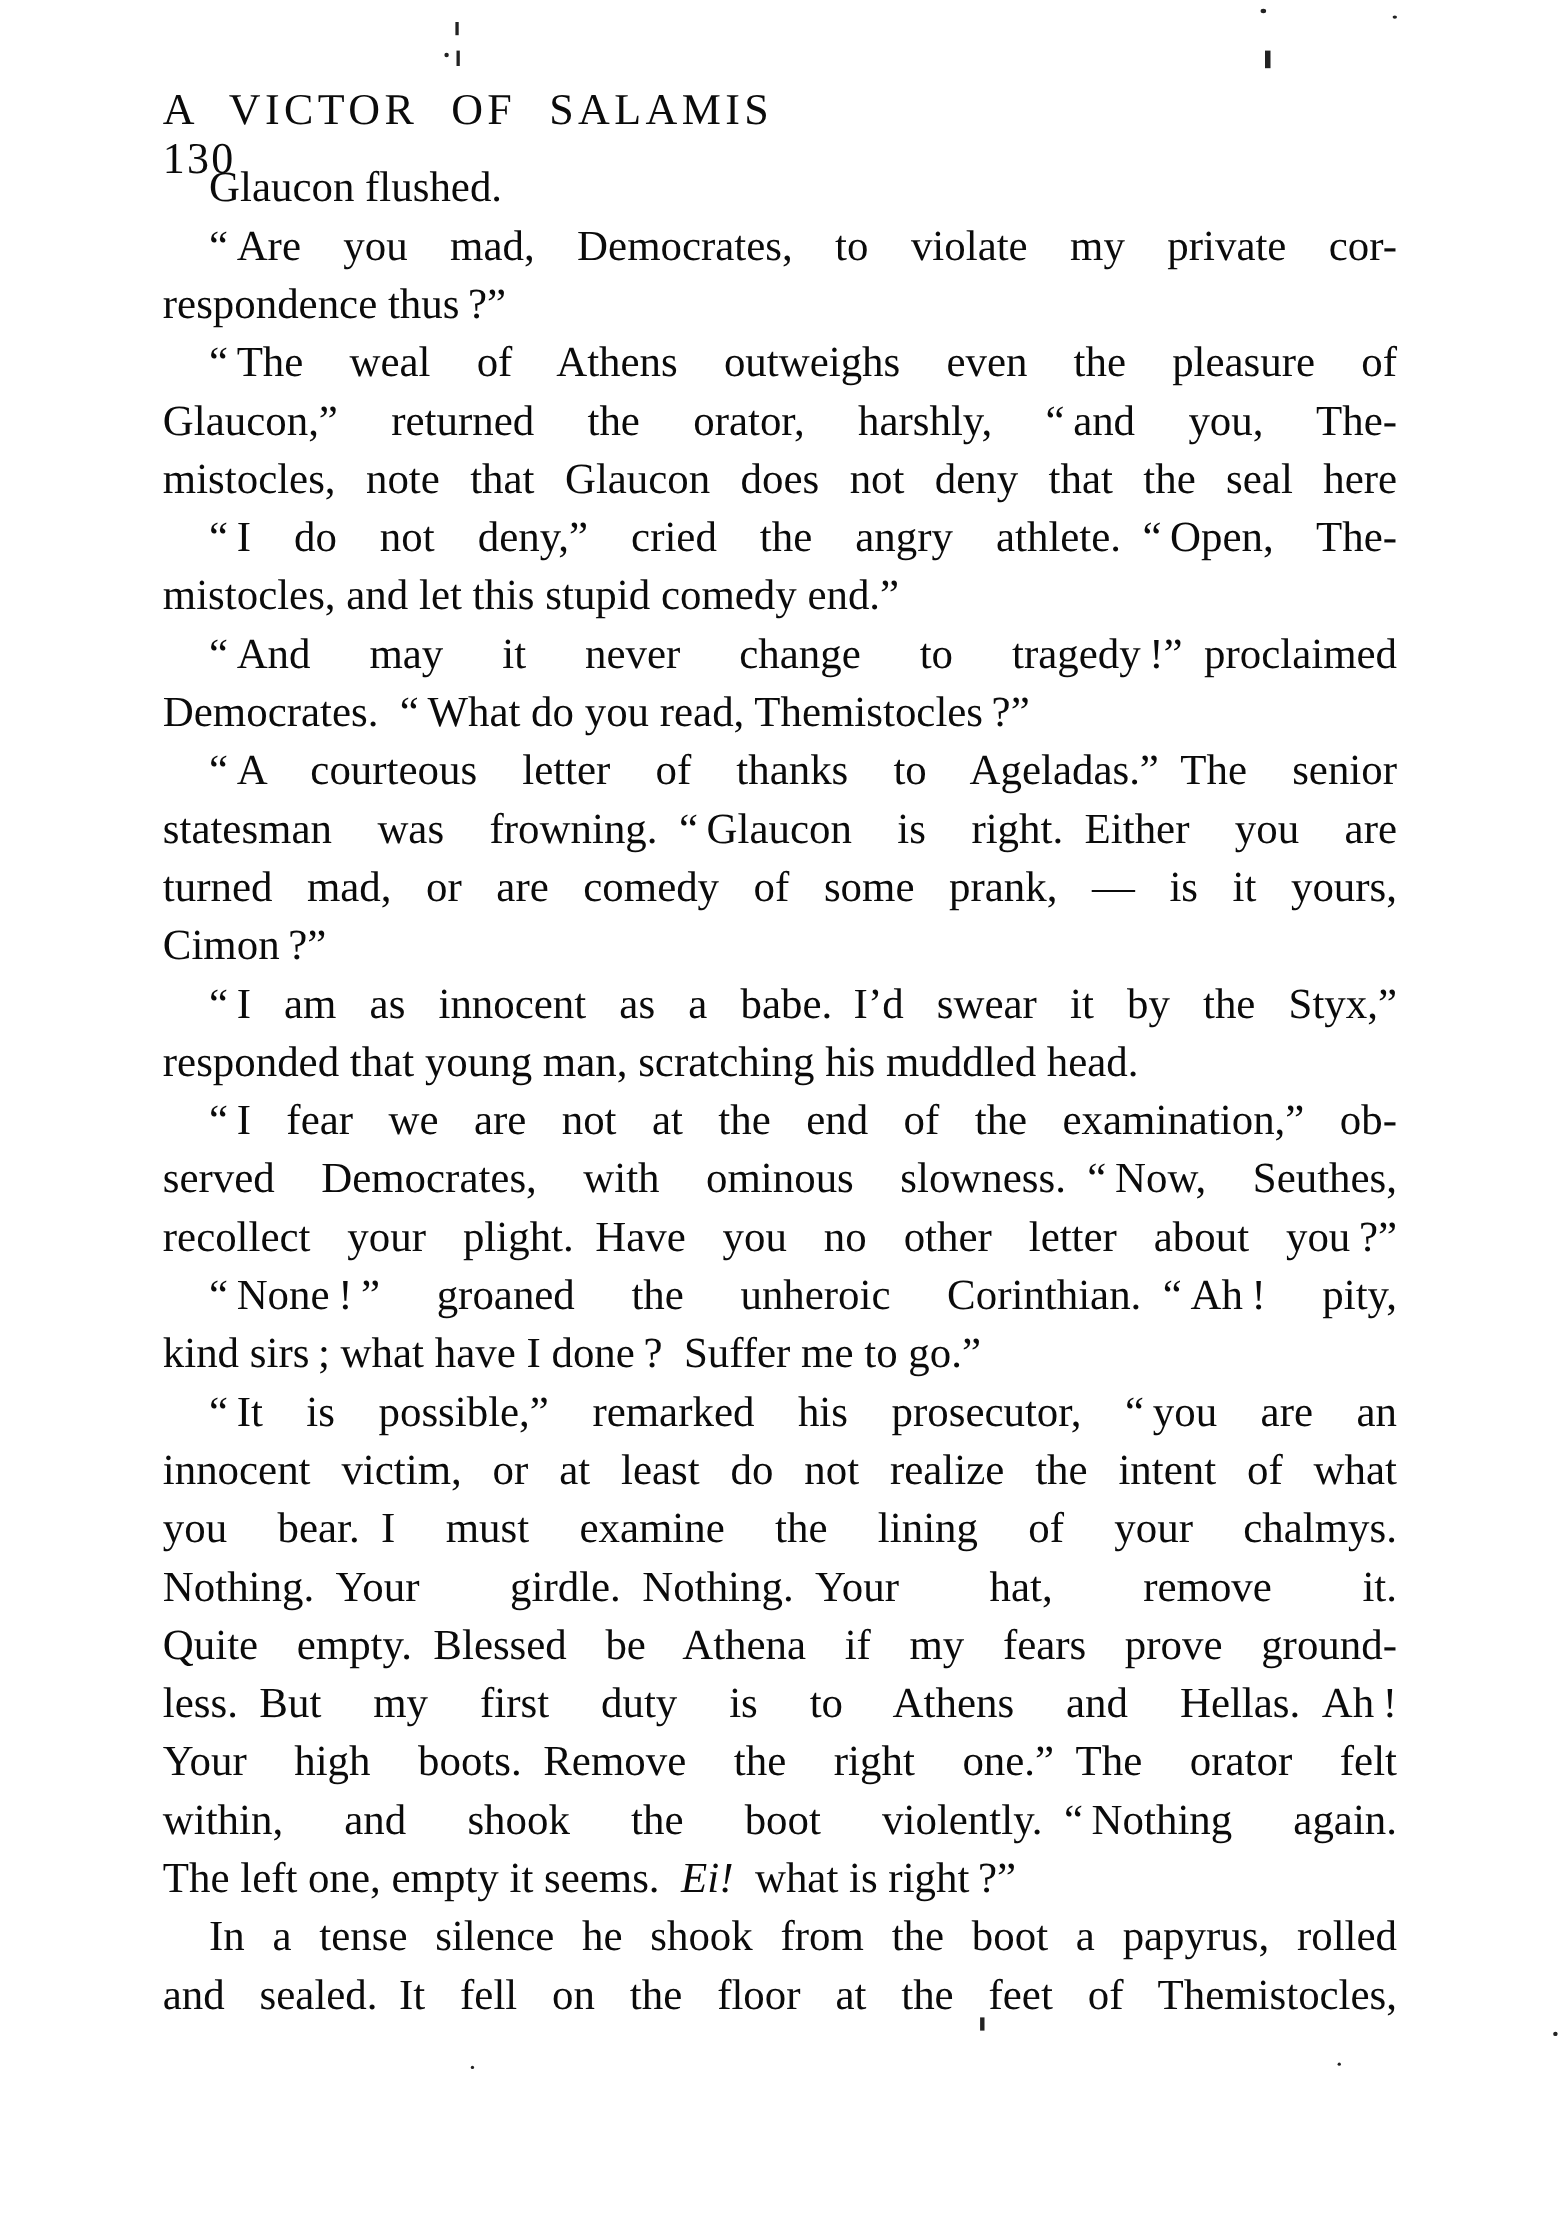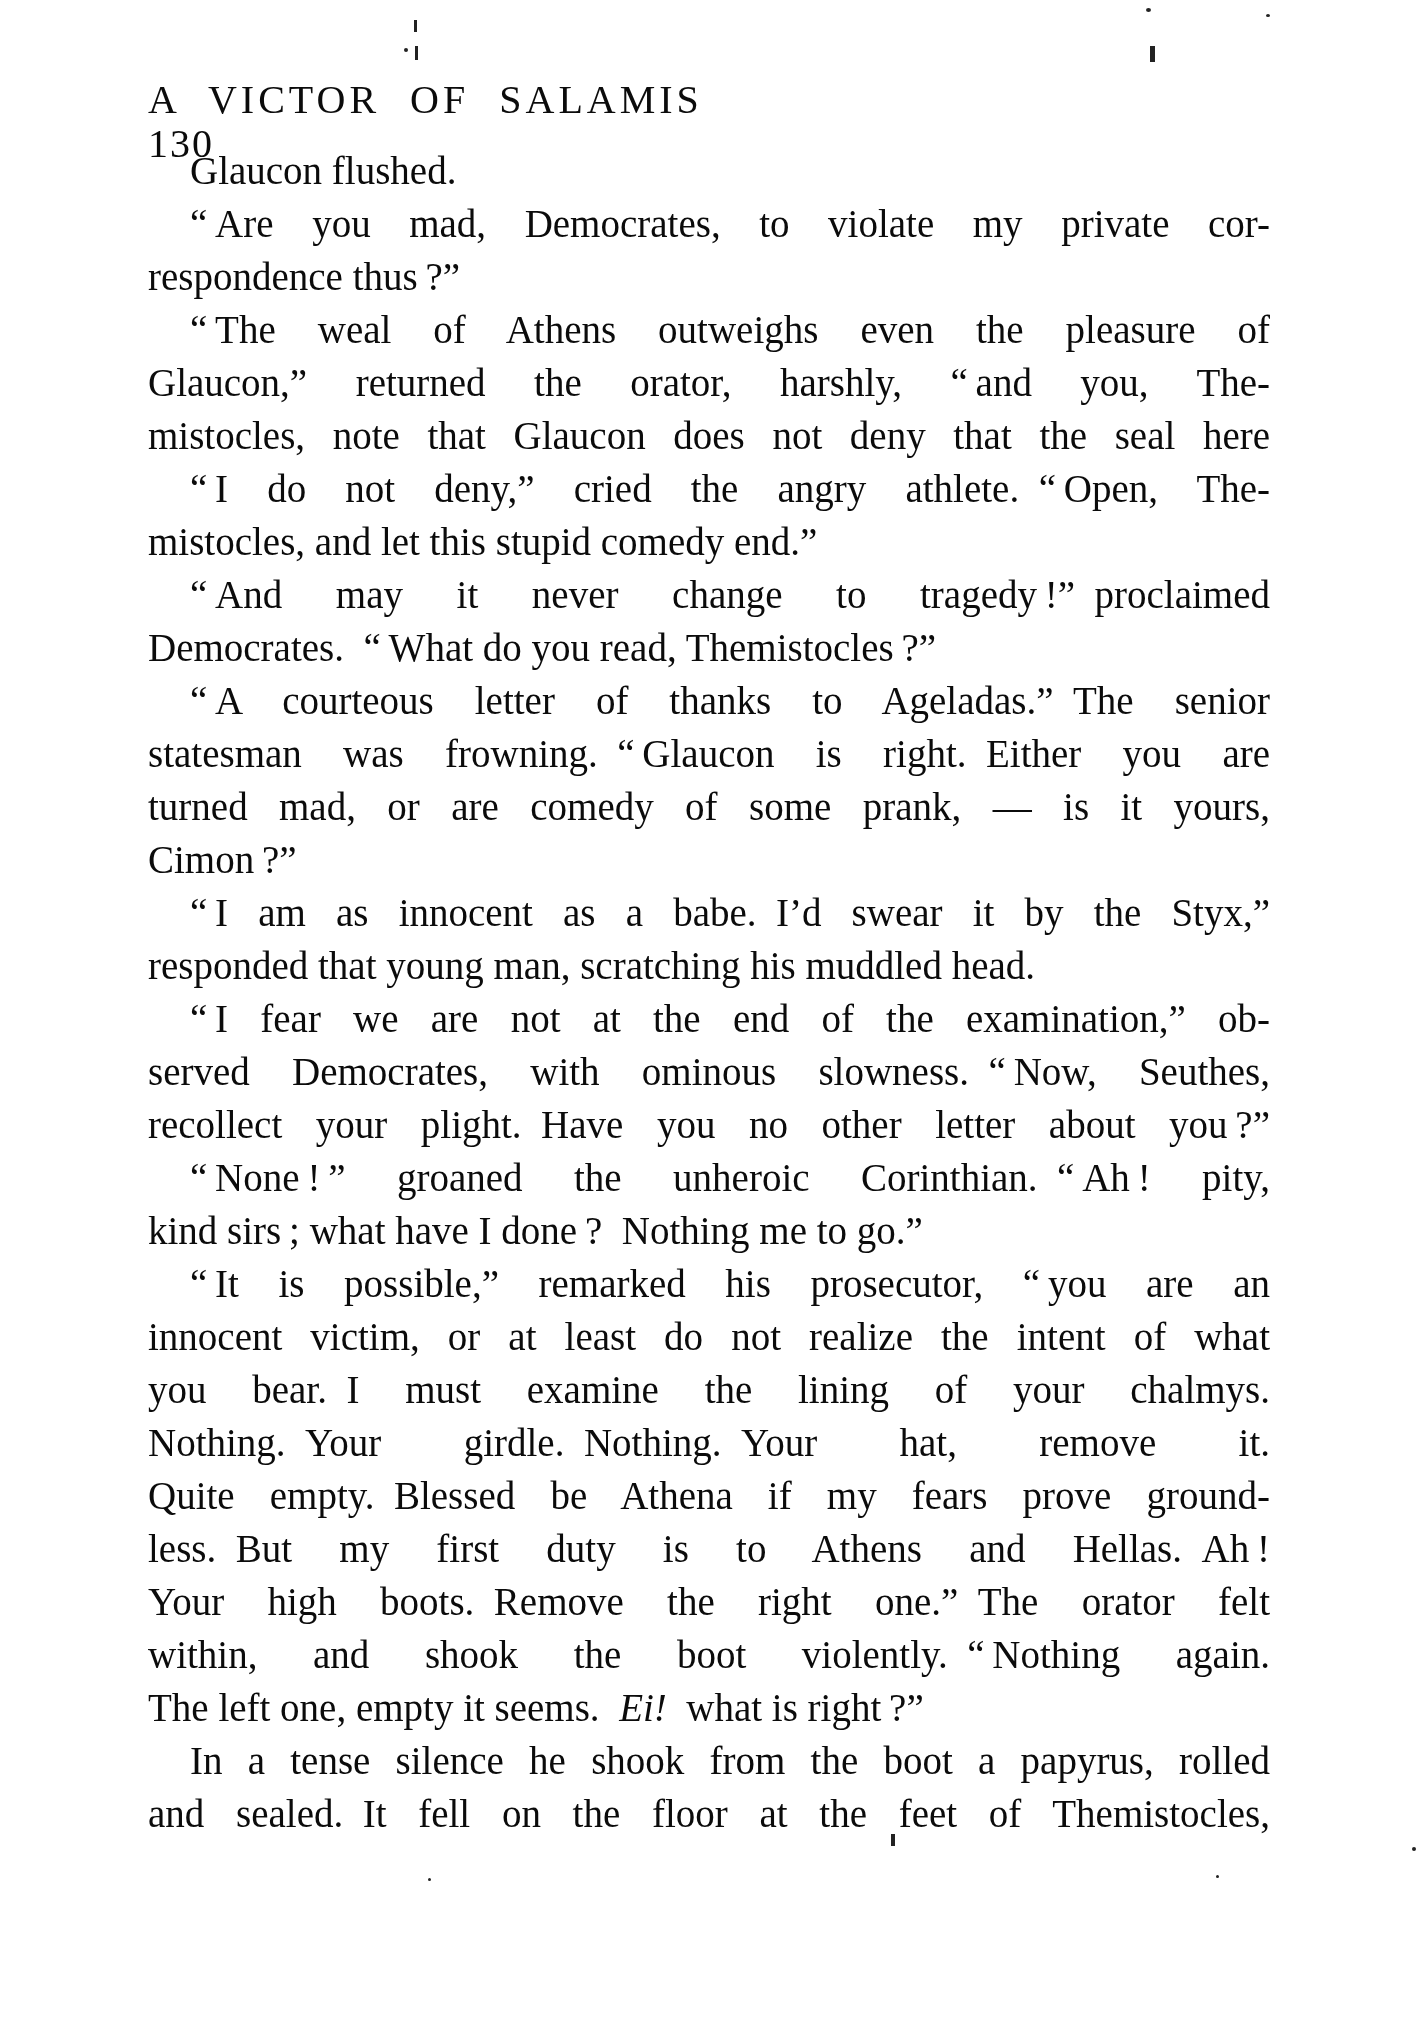--- a/index.html
+++ b/index.html
@@ -98,21 +98,21 @@
       <div class="line indent justified"><span>“ A courteous letter of thanks to Ageladas.” The senior</span></div>
       <div class="line justified"><span>statesman was frowning. “ Glaucon is right. Either you are</span></div>
       <div class="line justified"><span>turned mad, or are comedy of some prank, — is it yours,</span></div>
       <div class="line"><span>Cimon ?”</span></div>
       <div class="line indent justified"><span>“ I am as innocent as a babe. I’d swear it by the Styx,”</span></div>
       <div class="line"><span>responded that young man, scratching his muddled head.</span></div>
       <div class="line indent justified"><span>“ I fear we are not at the end of the examination,” ob-</span></div>
       <div class="line justified"><span>served Democrates, with ominous slowness. “ Now, Seuthes,</span></div>
       <div class="line justified"><span>recollect your plight. Have you no other letter about you ?”</span></div>
       <div class="line indent justified"><span>“ None ! ” groaned the unheroic Corinthian. “ Ah ! pity,</span></div>
-      <div class="line"><span>kind sirs ; what have I done ? Nothing me to go.”</span></div>
+      <div class="line"><span>kind sirs ; what have I done ? Suffer me to go.”</span></div>
       <div class="line indent justified"><span>“ It is possible,” remarked his prosecutor, “ you are an</span></div>
       <div class="line justified"><span>innocent victim, or at least do not realize the intent of what</span></div>
       <div class="line justified"><span>you bear. I must examine the lining of your chalmys.</span></div>
       <div class="line justified"><span>Nothing. Your girdle. Nothing. Your hat, remove it.</span></div>
       <div class="line justified"><span>Quite empty. Blessed be Athena if my fears prove ground-</span></div>
       <div class="line justified"><span>less. But my first duty is to Athens and Hellas. Ah !</span></div>
       <div class="line justified"><span>Your high boots. Remove the right one.” The orator felt</span></div>
       <div class="line justified"><span>within, and shook the boot violently. “ Nothing again.</span></div>
       <div class="line"><span>The left one, empty it seems. </span><span class="italic">Ei!</span><span> what is right ?”</span></div>
       <div class="line indent justified"><span>In a tense silence he shook from the boot a papyrus, rolled</span></div>

